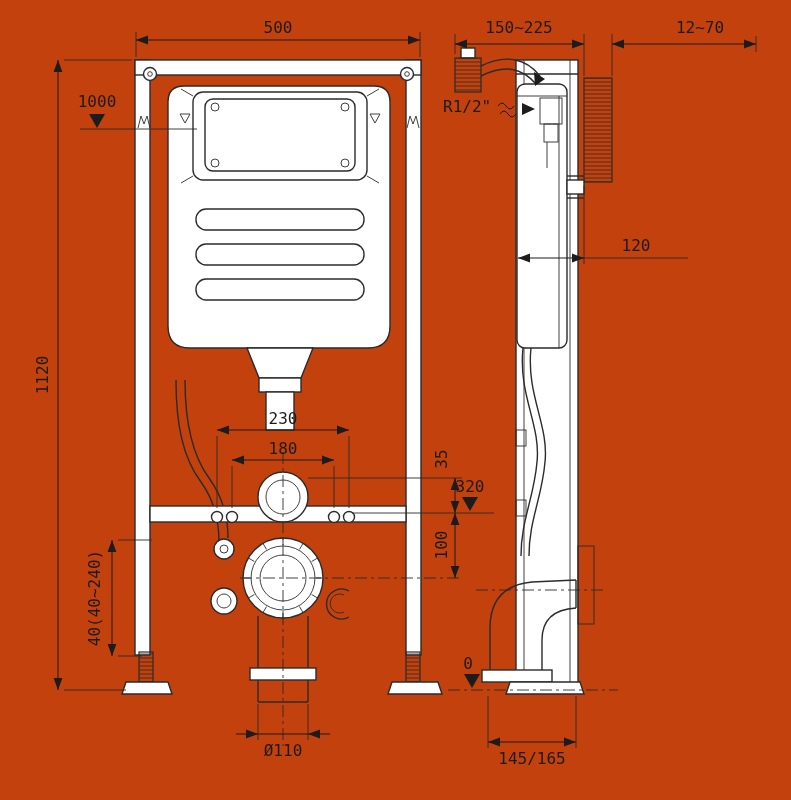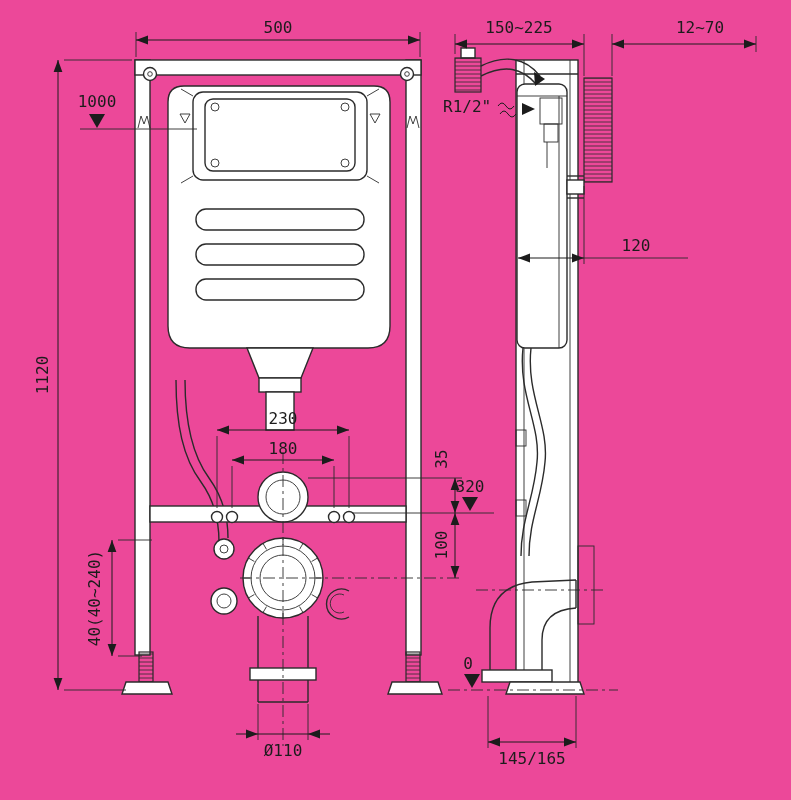--- a/index.html
+++ b/index.html
@@ -1,16 +1,16 @@
 <!DOCTYPE html>
 <html><head>
 <meta charset="utf-8">
 <style>
   html,body{margin:0;padding:0;background:#ffffff;}
-  .page{width:791px;height:800px;background:#ec4899;position:relative;overflow:hidden;}
+  .page{width:791px;height:800px;background:#c2410c;position:relative;overflow:hidden;}
   svg{display:block;}
   svg text{font-family:"DejaVu Sans Mono","Liberation Mono",monospace;font-size:16px;fill:#1c1c1c;}
   .dl{stroke:#2b2b2b;stroke-width:1.4;fill:none;}
   .dlw{stroke:#2b2b2b;stroke-width:1.4;fill:#ffffff;}
   .tl{stroke:#2b2b2b;stroke-width:0.9;fill:none;}
   .dim{stroke:#1c1c1c;stroke-width:1;fill:none;}
   .cl{stroke:#2b2b2b;stroke-width:0.9;fill:none;stroke-dasharray:12 4 3 4;}
   .fillb{fill:#1c1c1c;stroke:none;}
   .hfill{fill:url(#hatchH);stroke:#2b2b2b;stroke-width:1.2;}
 </style>

